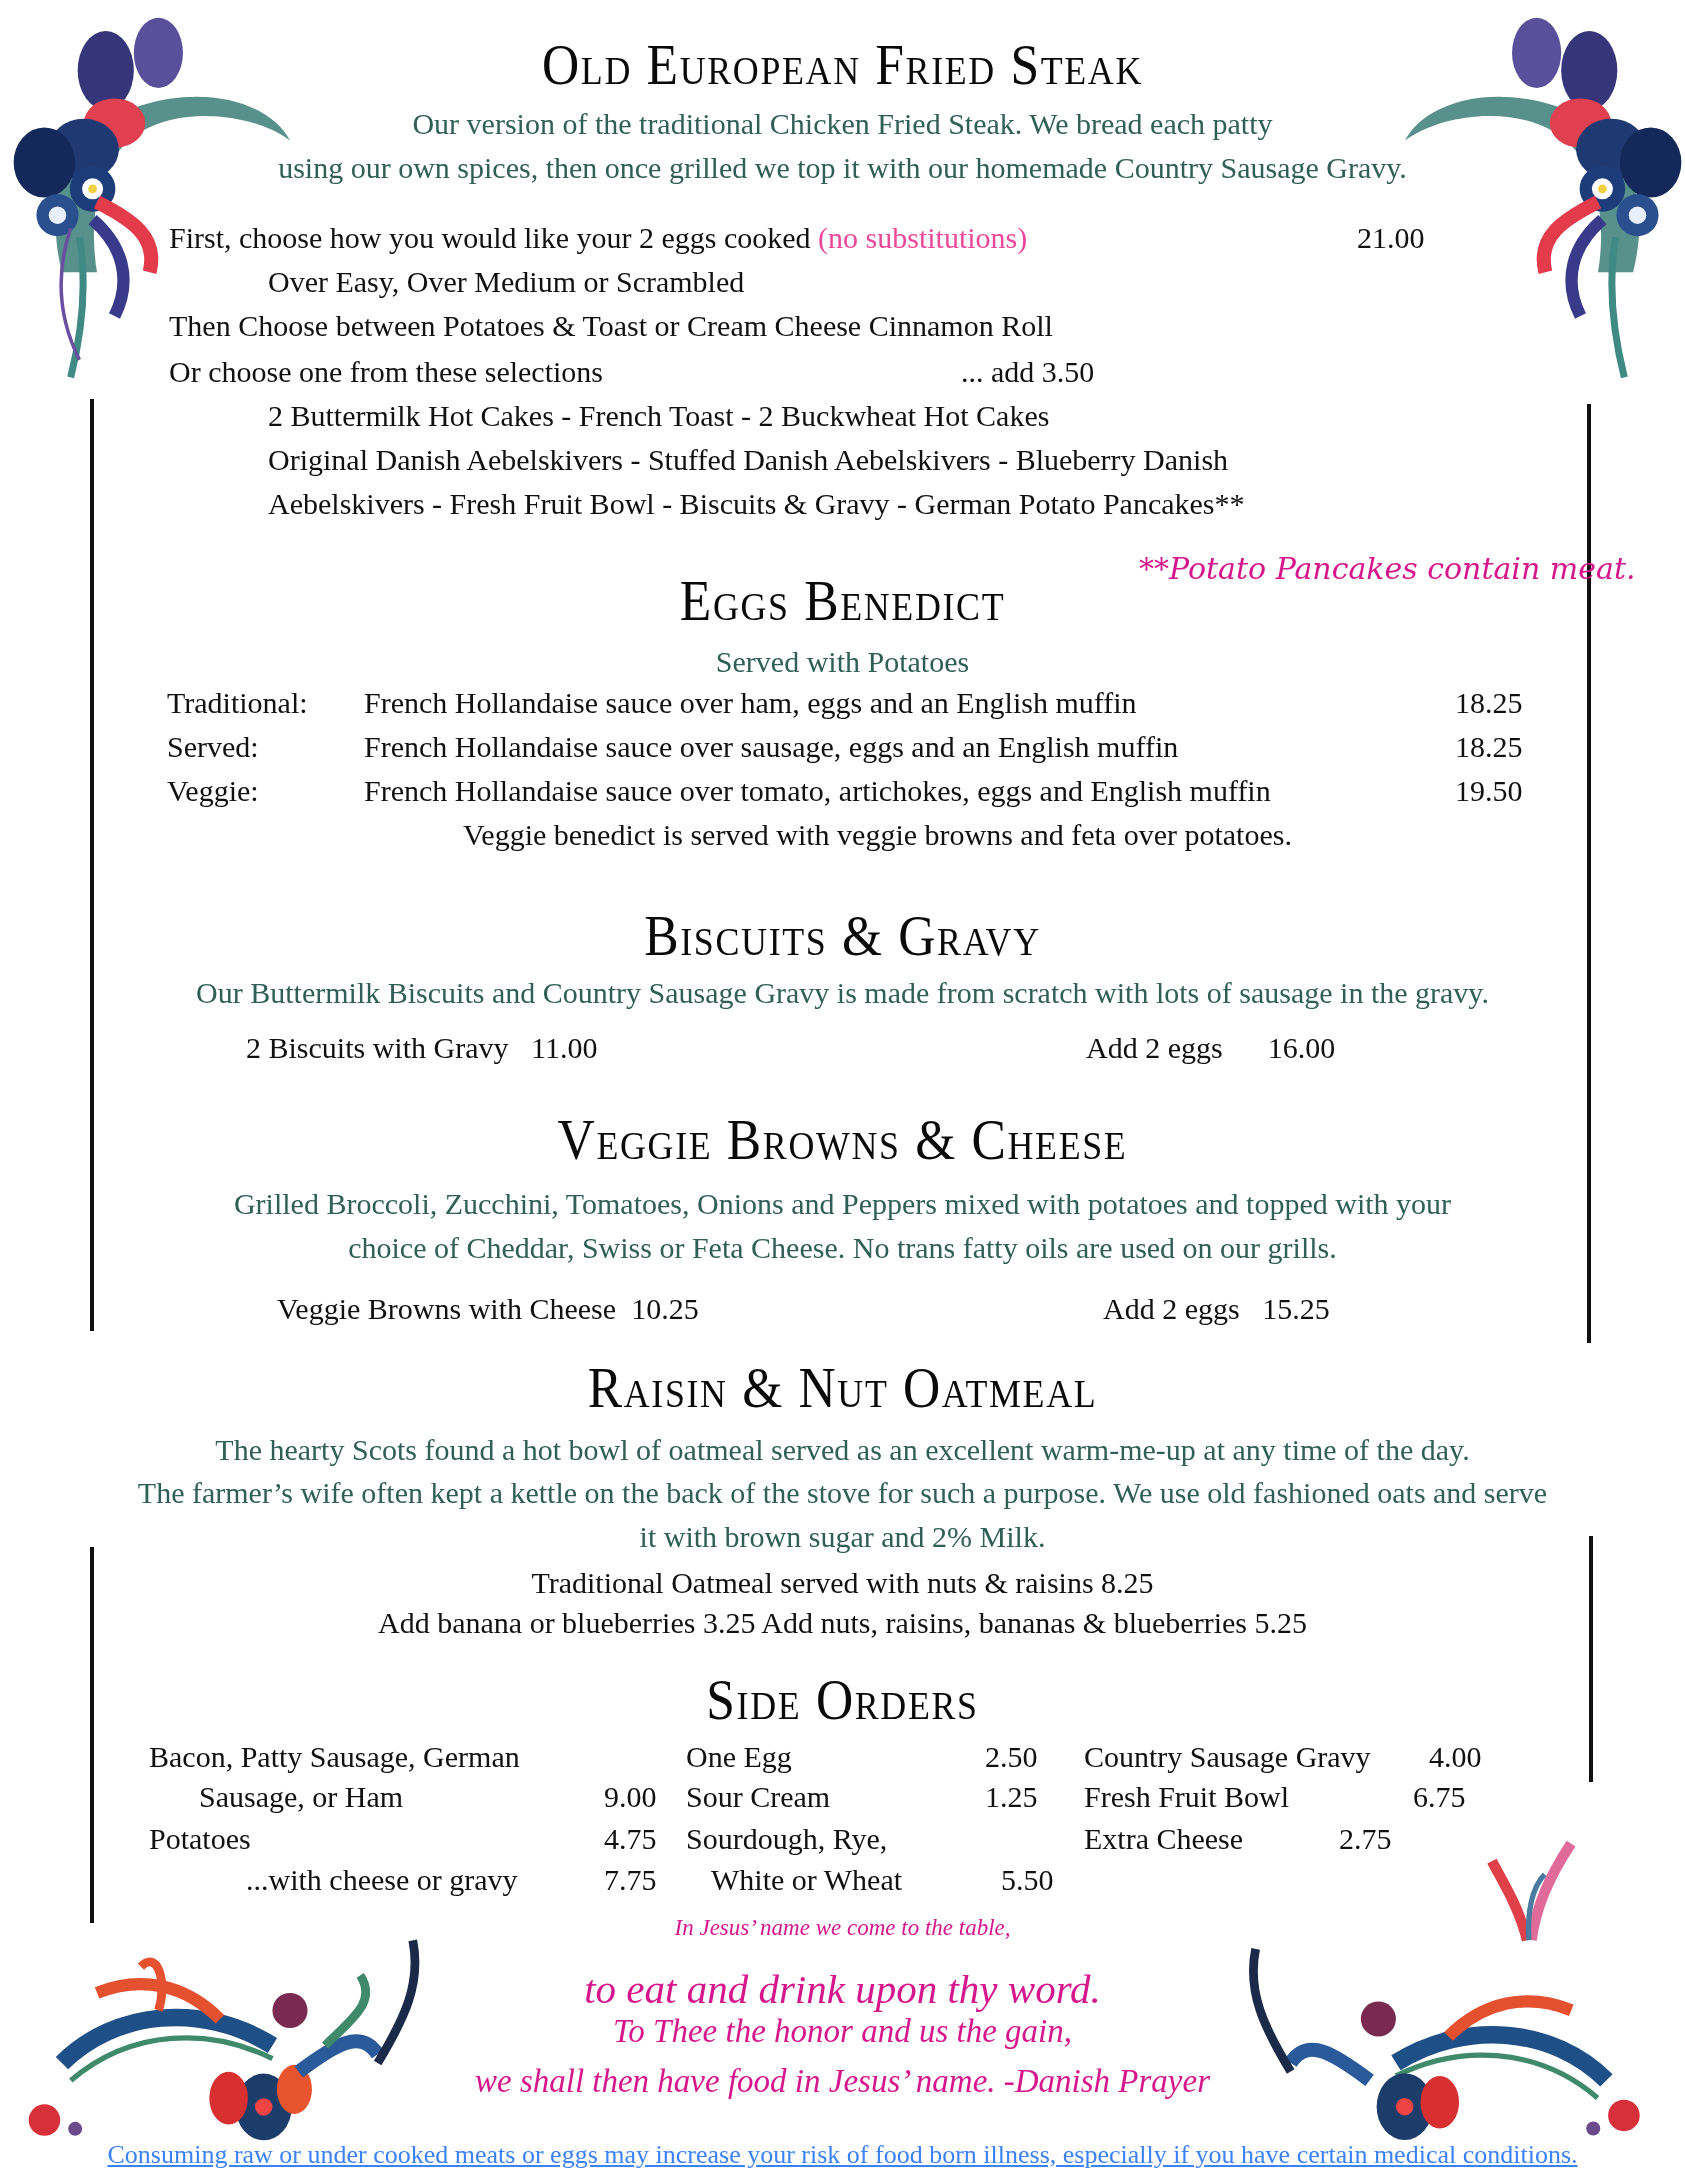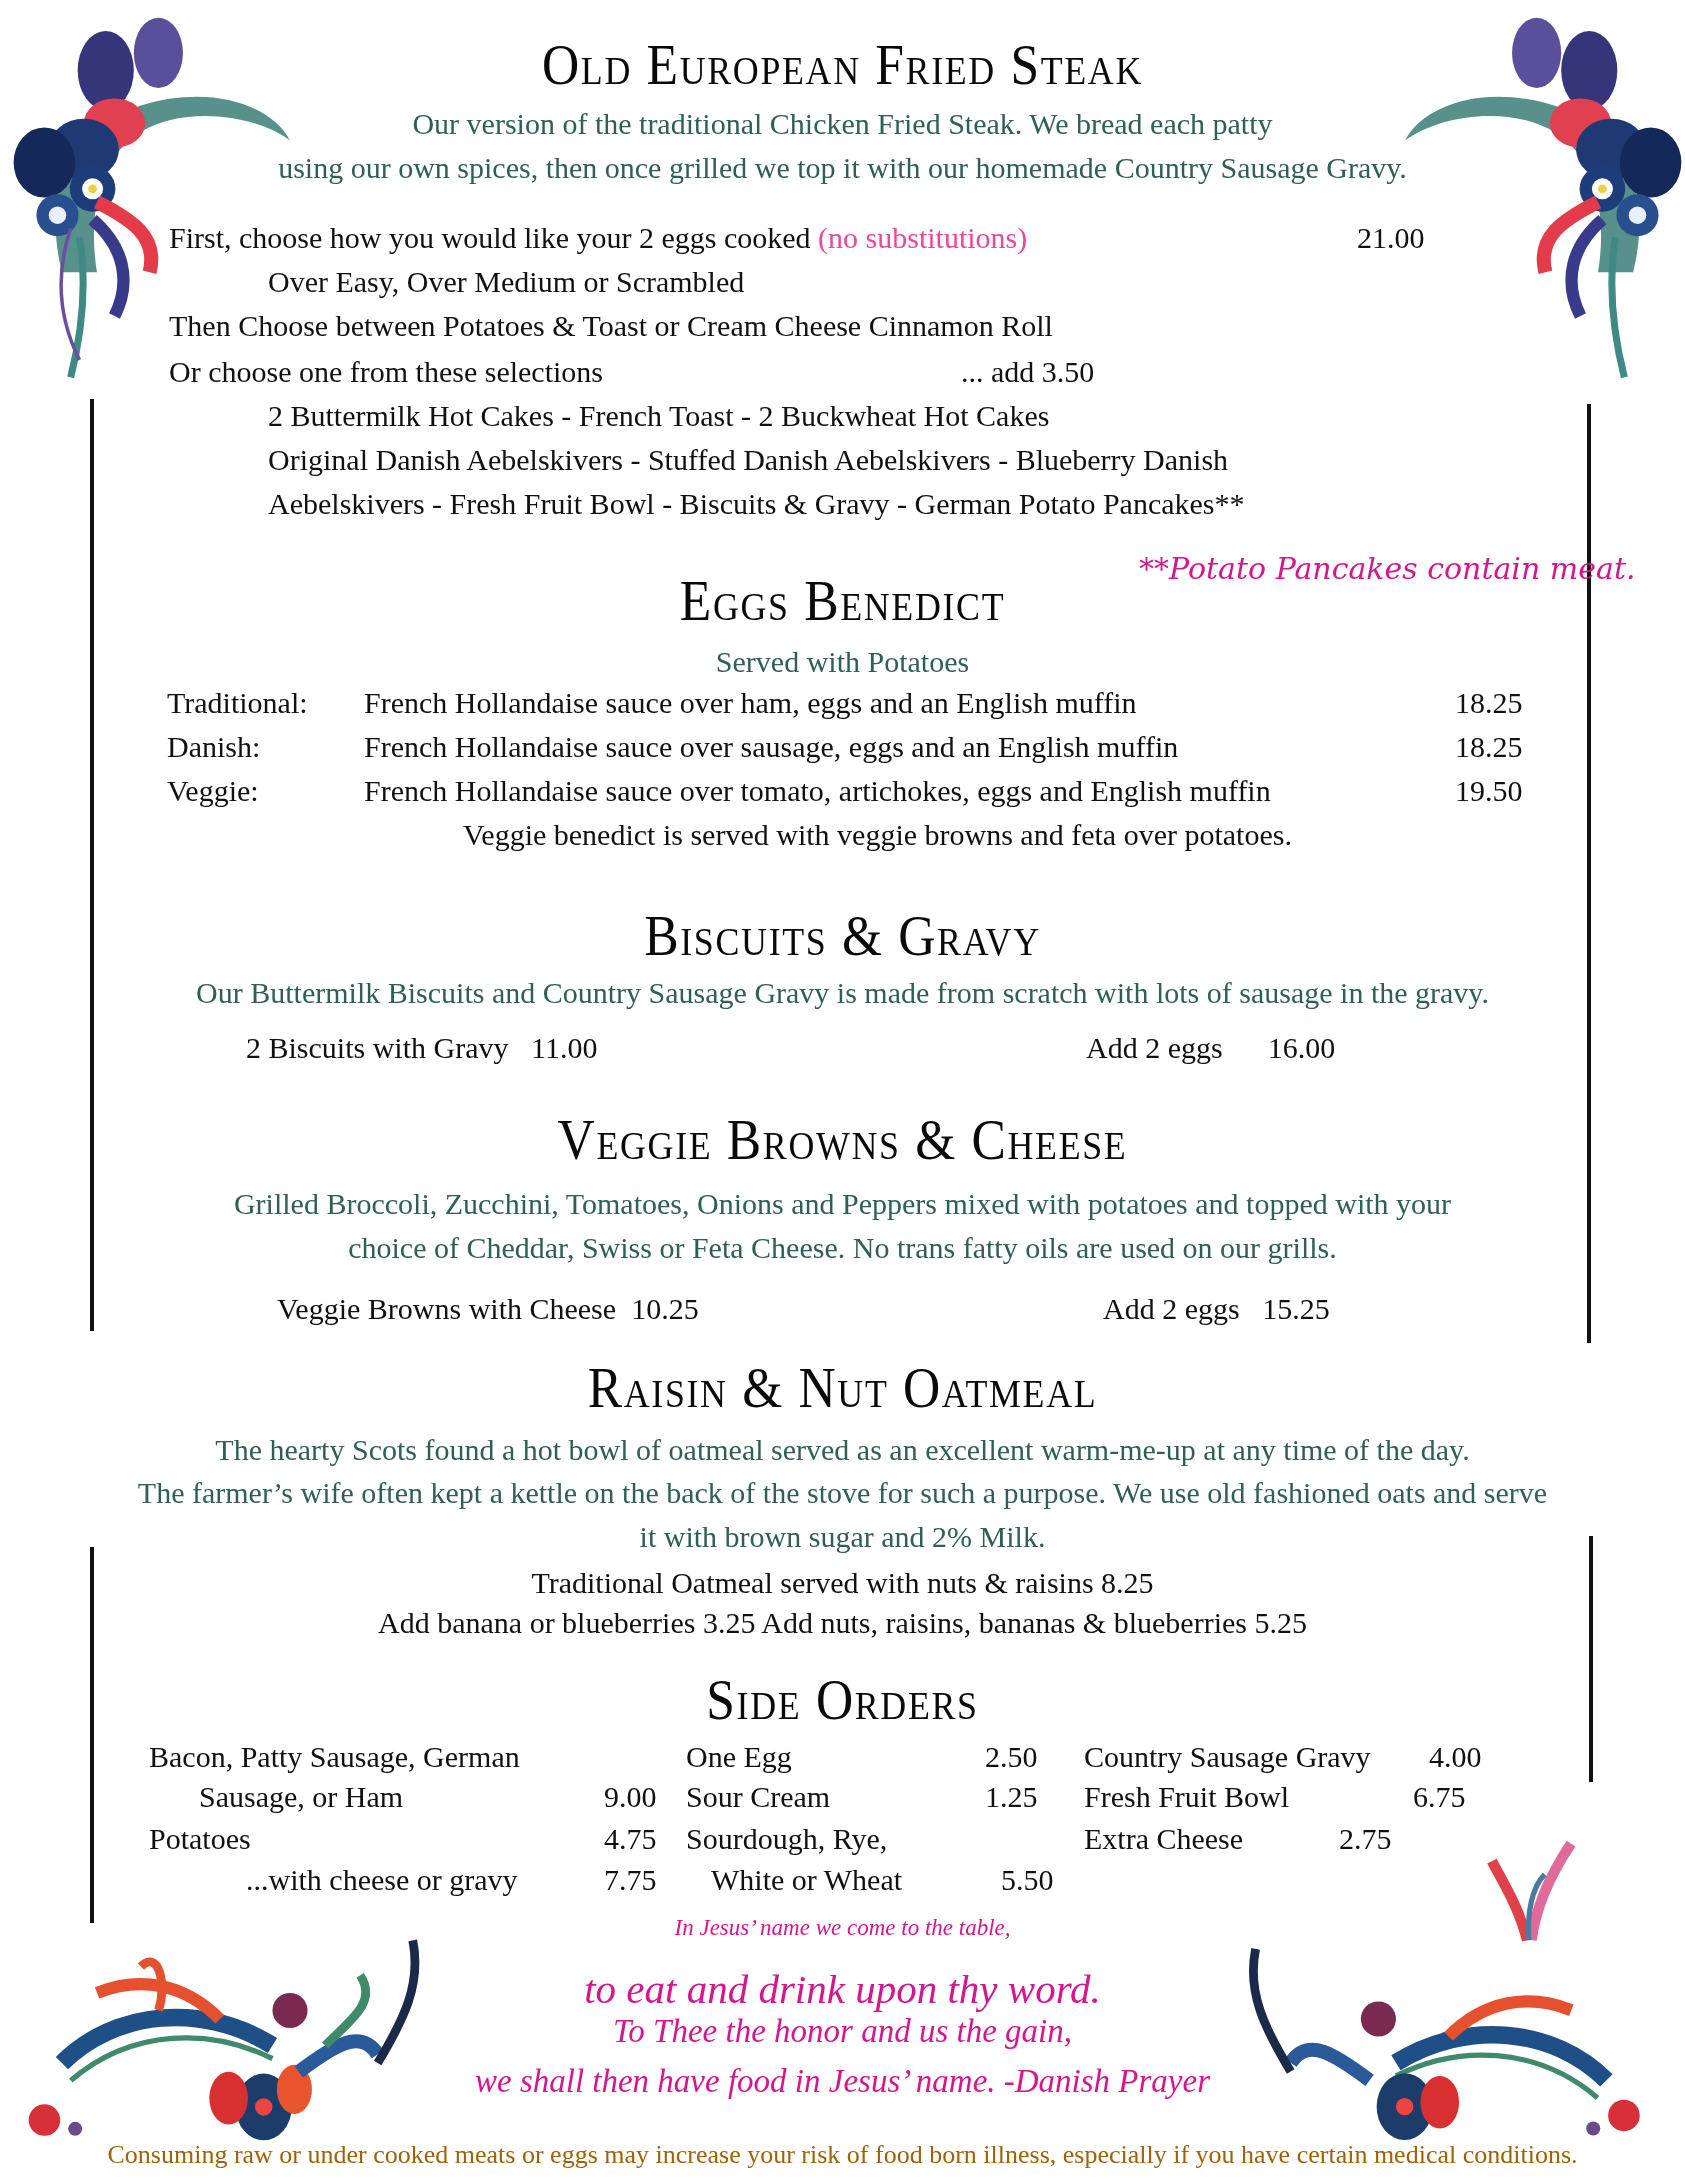--- a/index.html
+++ b/index.html
@@ -121,21 +121,21 @@
 </div>
 
 <div>
   <div class="abs center title" style="top:569px;font-size:56px;">Eggs Benedict</div>
   <div class="abs center teal body" style="top:645px;">Served with Potatoes</div>
 
   <div class="abs body" style="left:167px;top:686px;">Traditional:</div>
   <div class="abs body" style="left:364px;top:686px;">French Hollandaise sauce over ham, eggs and an English muffin</div>
   <div class="abs body" style="left:1455px;top:686px;">18.25</div>
 
-  <div class="abs body" style="left:167px;top:730px;">Danish:</div>
+  <div class="abs body" style="left:167px;top:730px;">Served:</div>
   <div class="abs body" style="left:364px;top:730px;">French Hollandaise sauce over sausage, eggs and an English muffin</div>
   <div class="abs body" style="left:1455px;top:730px;">18.25</div>
 
   <div class="abs body" style="left:167px;top:774px;">Veggie:</div>
   <div class="abs body" style="left:364px;top:774px;">French Hollandaise sauce over tomato, artichokes, eggs and English muffin</div>
   <div class="abs body" style="left:1455px;top:774px;">19.50</div>
 
   <div class="abs body" style="left:463px;top:818px;">Veggie benedict is served with veggie browns and feta over potatoes.</div>
 </div>
 
@@ -202,14 +202,14 @@
   <div class="abs body" style="left:1339px;top:1822px;">2.75</div>
 </div>
 
 <div>
   <div class="abs center pink" style="top:1915px;font-size:23px;">In Jesus’ name we come to the table,</div>
   <div class="abs center pink" style="top:1965px;font-size:41px;">to eat and drink upon thy word.</div>
   <div class="abs center pink" style="top:2013px;font-size:33px;">To Thee the honor and us the gain,</div>
   <div class="abs center pink" style="top:2063px;font-size:33px;">we shall then have food in Jesus’ name. -Danish Prayer</div>
 </div>
 
-<div class="abs center" style="top:2140px;font-size:26px;color:#a16207;">Consuming raw or under cooked meats or eggs may increase your risk of food born illness, especially if you have certain medical conditions.</div>
+<div class="abs center" style="top:2140px;font-size:26px;color:#3b82f6;text-decoration:underline;">Consuming raw or under cooked meats or eggs may increase your risk of food born illness, especially if you have certain medical conditions.</div>
 
 
 </body></html>

